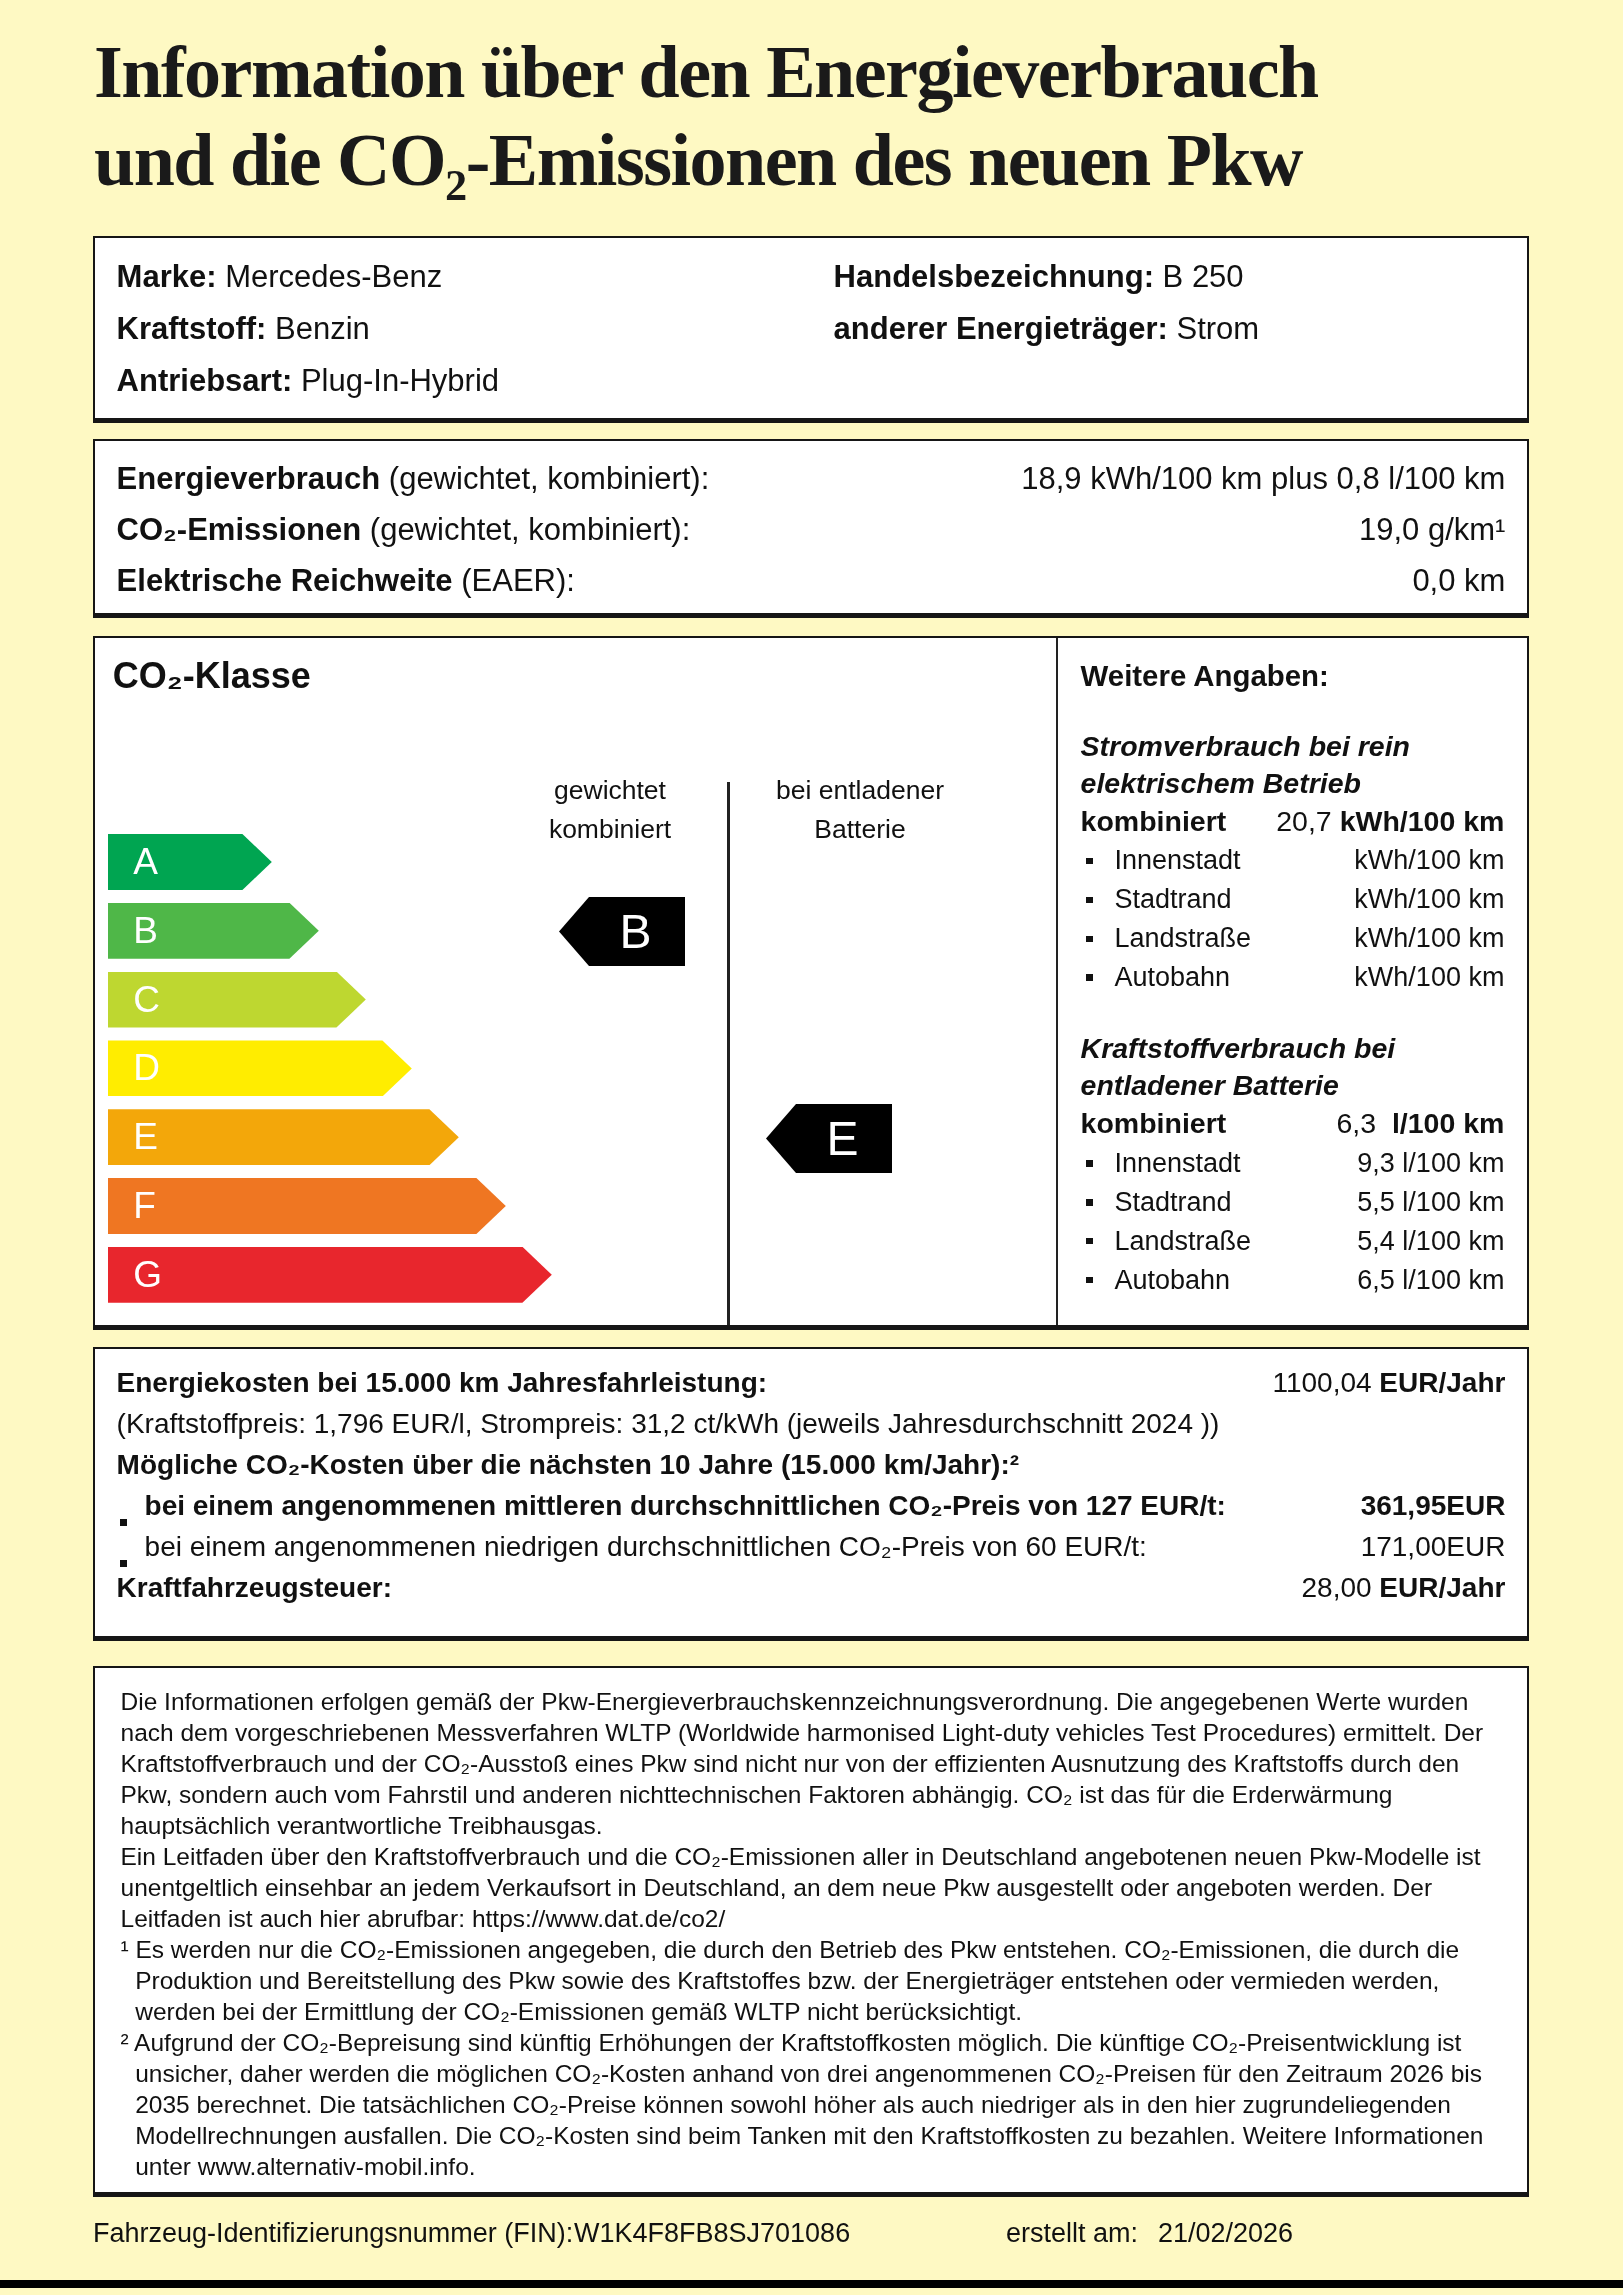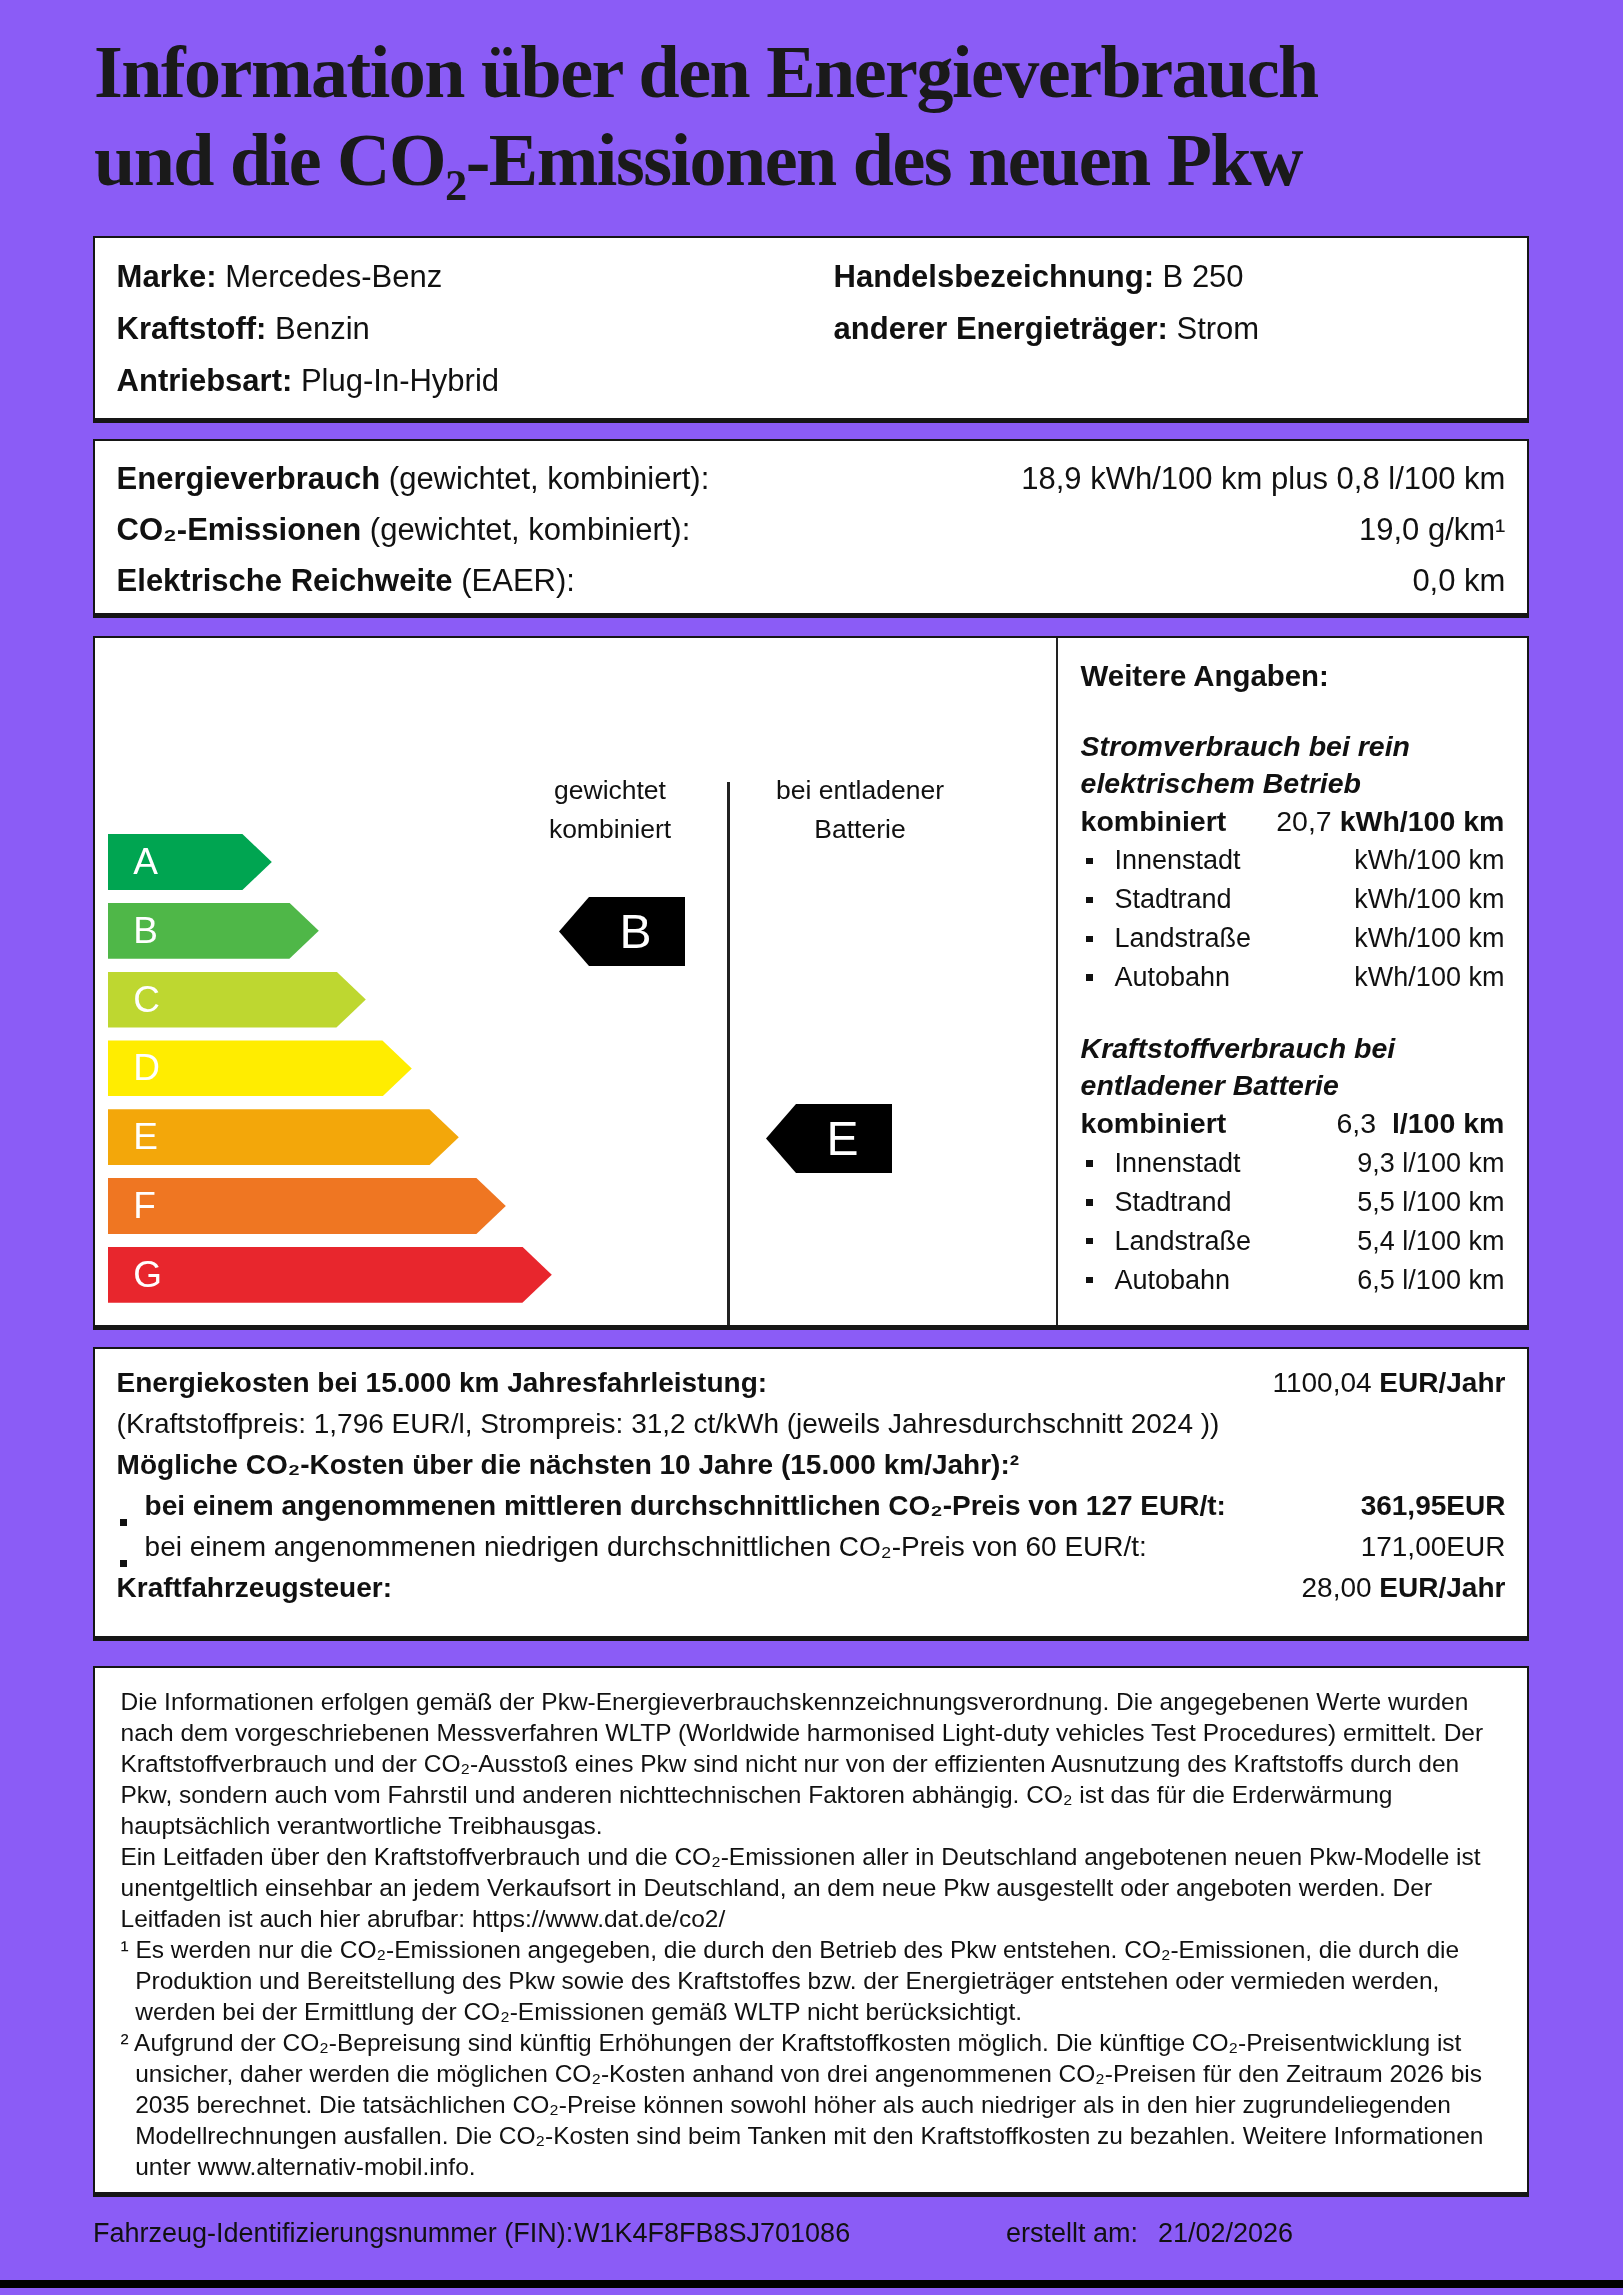--- a/index.html
+++ b/index.html
@@ -1,17 +1,17 @@
 <!DOCTYPE html>
 <html style="font-size:7.9px"><head>
 <meta charset="utf-8">
 <style>
   html,body{margin:0;padding:0;background:#ffffff;}
   body{font-family:"Liberation Sans","DejaVu Sans",sans-serif;color:#111;}
-  .page{position:relative;width:1623px;height:2295px;background:#8b5cf6;overflow:hidden;}
+  .page{position:relative;width:1623px;height:2295px;background:#fef9c3;overflow:hidden;}
 
   
   .title{position:absolute;left:94px;top:29.4px;margin:0;font-family:"Liberation Serif","DejaVu Serif",serif;
          font-weight:700;font-size:74px;line-height:1.18;letter-spacing:-1.5px;color:#1a1a1a;}
   .title span{display:block;}
 
   
   .box{position:absolute;left:93px;width:1436px;border:2.9px solid #161616;border-bottom-width:5.9px;
        box-sizing:border-box;background:#fff;}
 
@@ -135,20 +135,21 @@
       <span class="num">19,0 g/km¹</span>
     </div>
     <div class="crow">
       <span><b>Elektrische Reichweite</b><span> (EAER):</span></span>
       <span class="num">0,0 km</span>
     </div>
   </section>
 
   <section class="box box3">
     <div class="pane-left">
+      <div class="k-head">CO₂-Klasse</div>
 
       <div class="colhead colhead1">
         <span>gewichtet</span>
         <span>kombiniert</span>
       </div>
       <div class="colhead colhead2">
         <span>bei entladener</span>
         <span>Batterie</span>
       </div>
 

